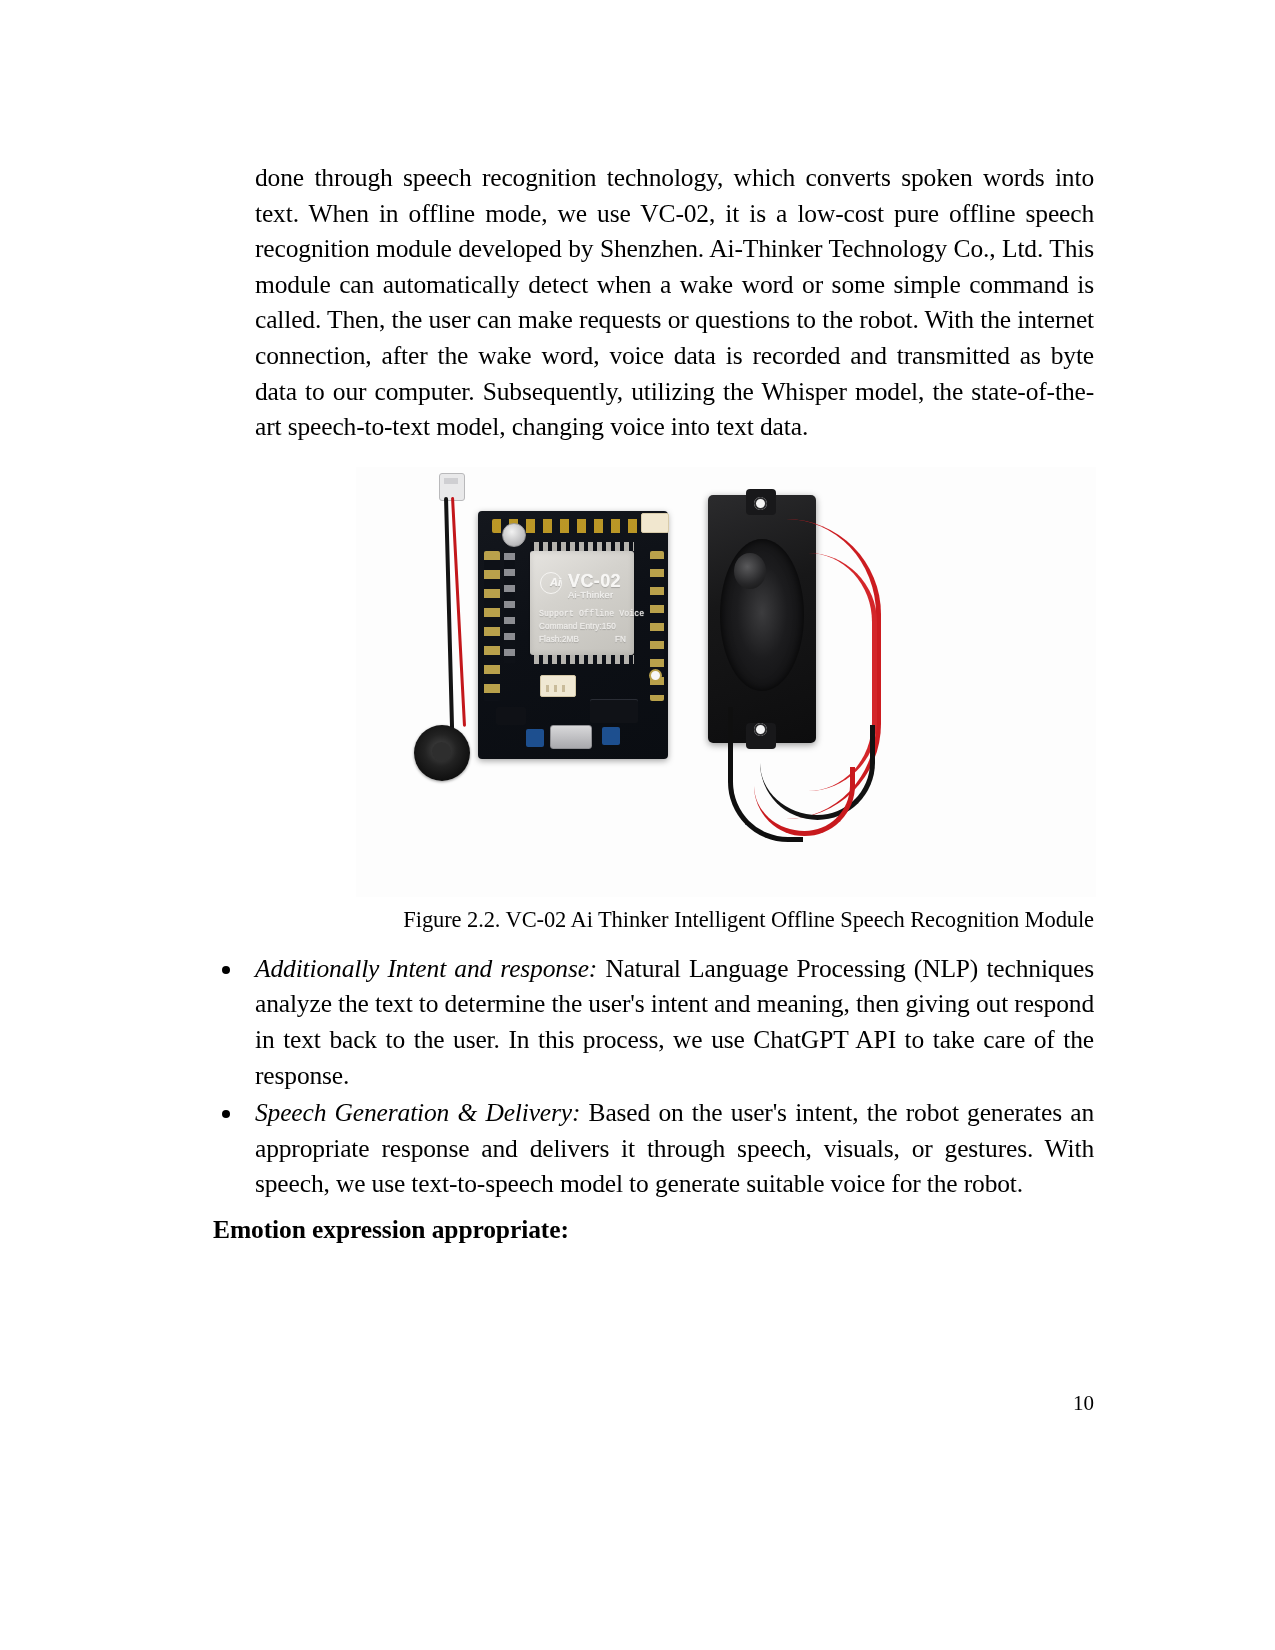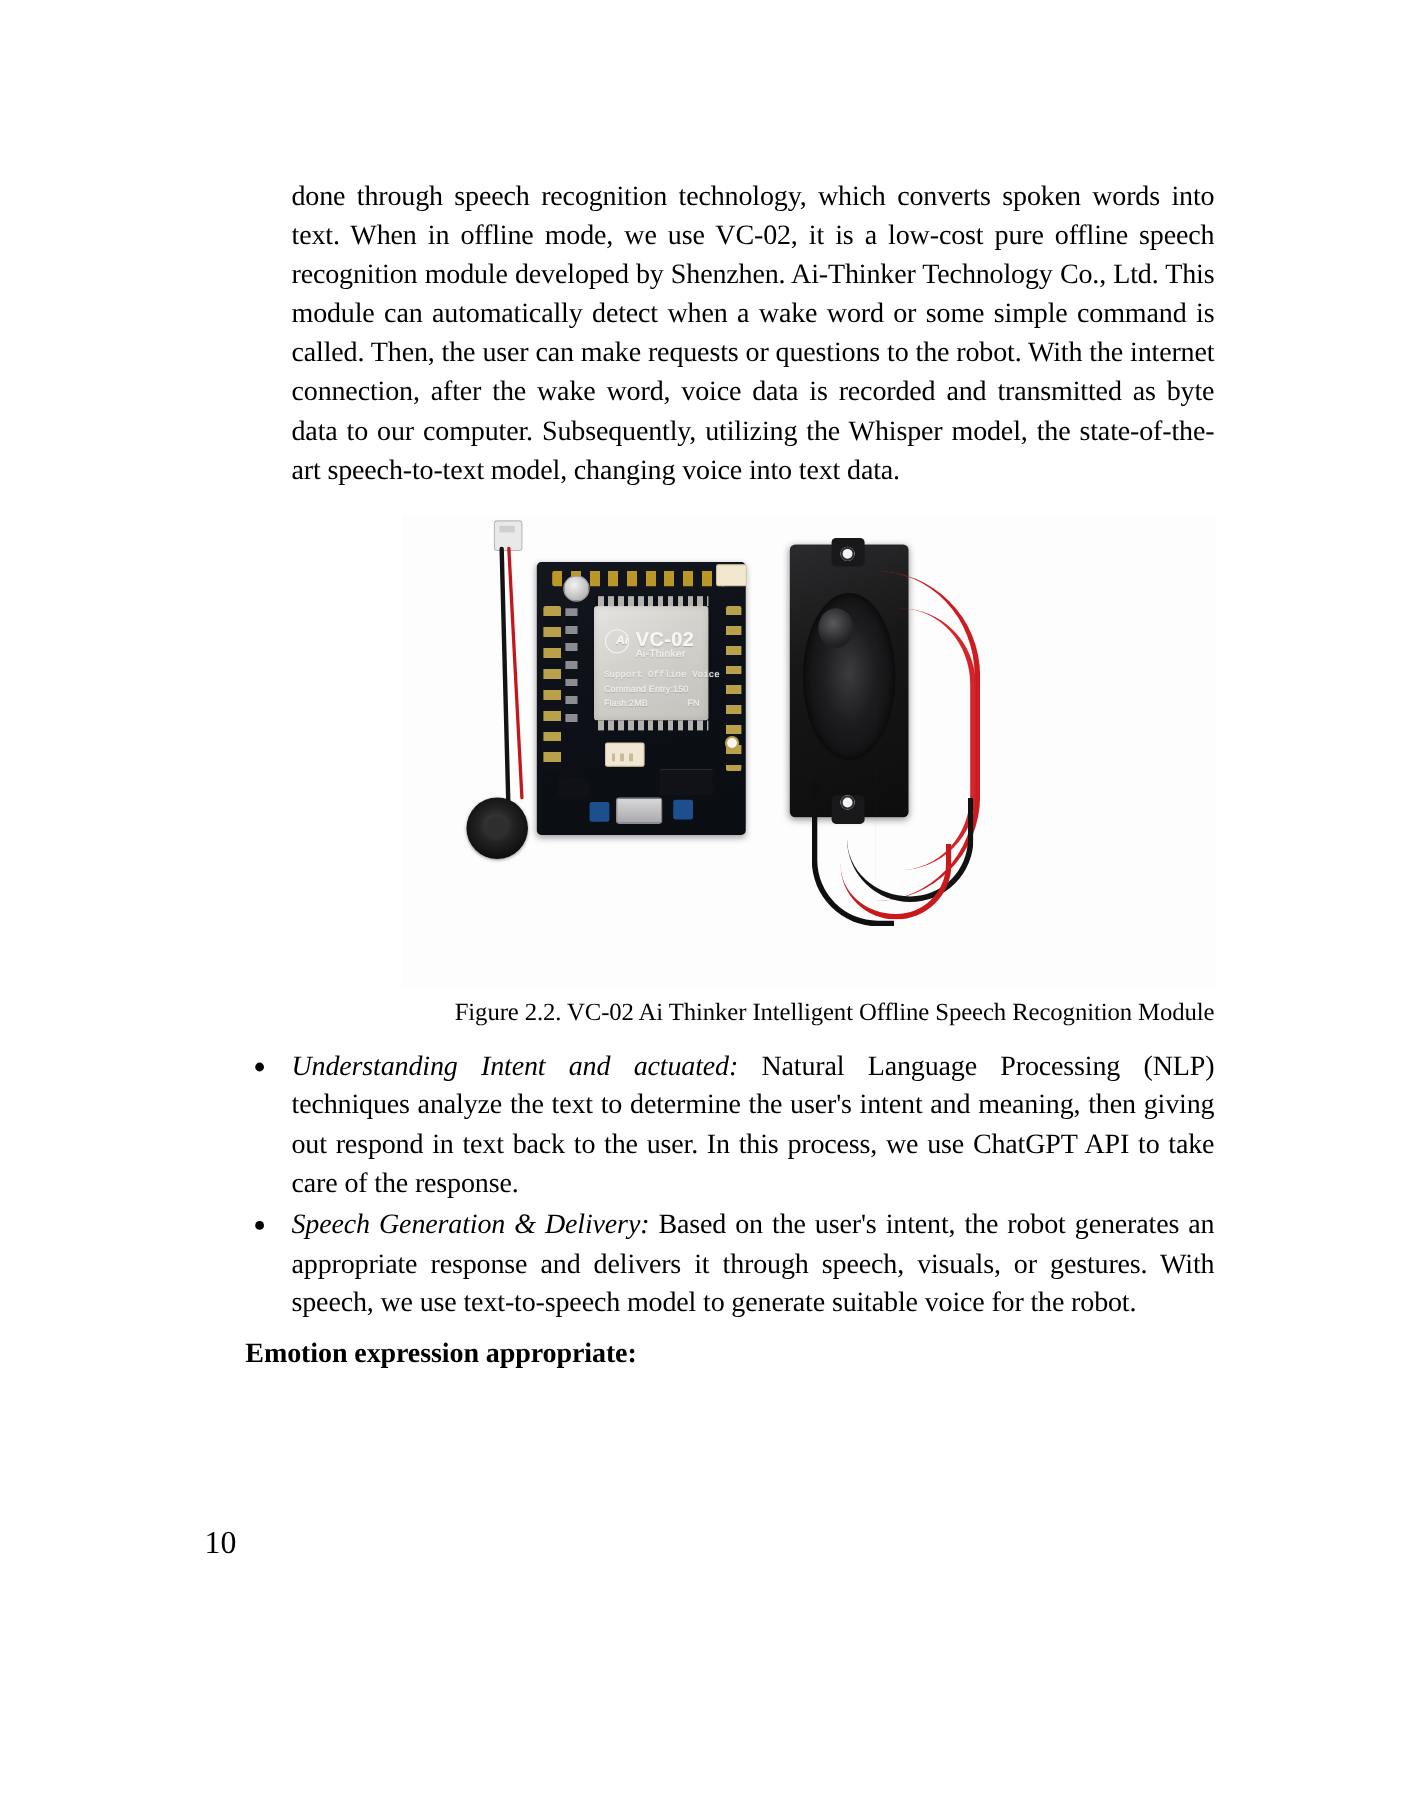--- a/index.html
+++ b/index.html
@@ -12,21 +12,21 @@
     width: 1275px;
     height: 1650px;
     margin: 0 auto;
     background: #ffffff;
     font-family: "Liberation Serif", "DejaVu Serif", serif;
     color: #000000;
     overflow: hidden;
   }
   .content {
     position: absolute;
-    left: 186px;
+    left: 176px;
     top: 160px;
     width: 918px;
   }
   p.body {
     margin: 0;
     font-size: 25.5px;
     line-height: 35.6px;
     text-align: justify;
     text-justify: inter-word;
     letter-spacing: -0.15px;
@@ -429,21 +429,22 @@
     line-height: 35.6px;
     text-align: justify;
     letter-spacing: -0.15px;
     text-indent: 40px;
   }
   .page-number {
     position: absolute;
     right: 0;
     top: 1228px;
     width: 918px;
-    font-size: 29px;
+    text-align: right;
+    font-size: 21px;
     line-height: 30px;
   }
 </style>
 </head>
 <body>
 
 <div class="page">
   <div class="content">
 
     <div class="para-block">
@@ -503,21 +504,21 @@
         <div class="lead-black-1"></div>
         <div class="lead-black-2"></div>
         <div class="lead-red-3"></div>
       </div>
     </div>
 
     <div class="figcaption">Figure 2.2. VC-02 Ai Thinker Intelligent Offline Speech Recognition Module</div>
 
     <ul class="bullets">
       <li>
-        <span class="bullet-dot"></span><span class="lead-term">Understanding Intent and actuated:</span><span> Natural Language Processing (NLP) techniques analyze the text to determine the user's intent and meaning, then giving out respond in text back to the user. In this process, we use ChatGPT API to take care of the response.</span>
+        <span class="bullet-dot"></span><span class="lead-term">Additionally Intent and response:</span><span> Natural Language Processing (NLP) techniques analyze the text to determine the user's intent and meaning, then giving out respond in text back to the user. In this process, we use ChatGPT API to take care of the response.</span>
       </li>
       <li>
         <span class="bullet-dot"></span><span class="lead-term">Speech Generation &amp; Delivery:</span><span> Based on the user's intent, the robot generates an appropriate response and delivers it through speech, visuals, or gestures. With speech, we use text-to-speech model to generate suitable voice for the robot.</span>
       </li>
     </ul>
 
     <p class="section-head">Emotion expression appropriate:</p>
 
 
     <div class="page-number">10</div>

